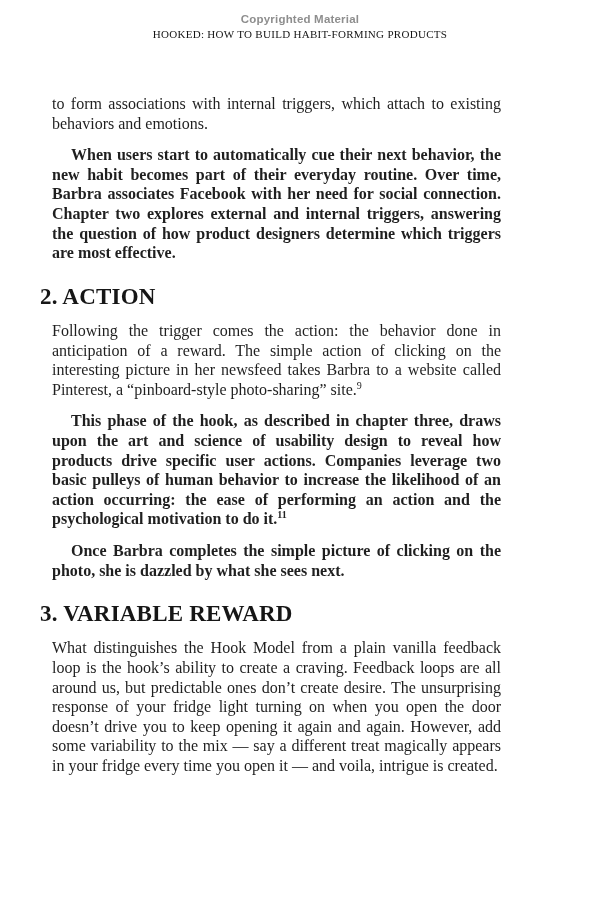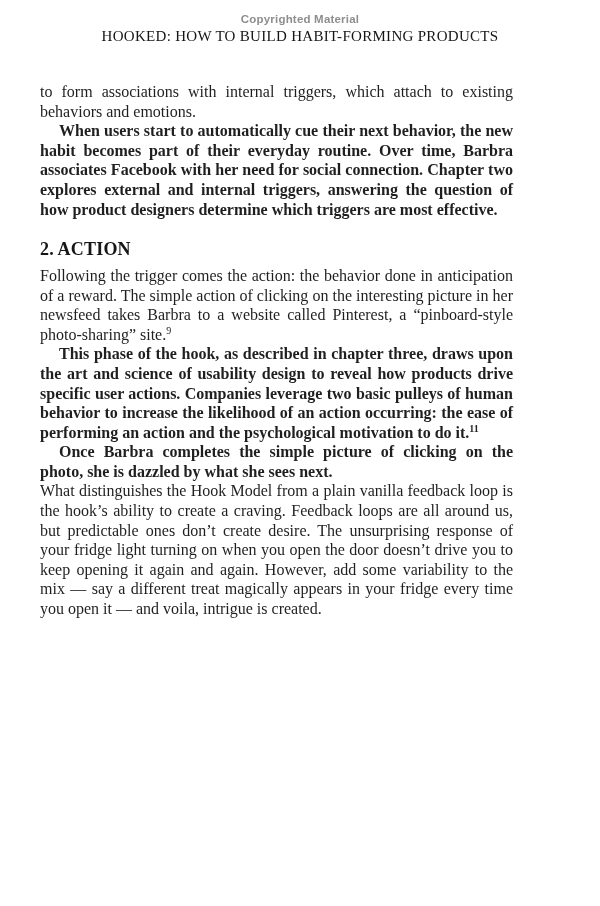--- a/index.html
+++ b/index.html
@@ -22,48 +22,48 @@
     font-size: 11.5px;
     color: #8e8e8e;
     text-align: center;
     letter-spacing: 0.2px;
   }
   .top-copyright {
     padding-top: 13px;
   }
   .running-title {
     font-family: "Liberation Serif", serif;
-    font-size: 15px;
+    font-size: 11px;
     color: #151515;
     text-align: center;
     margin-top: 3px;
     letter-spacing: 0.3px;
     white-space: nowrap;
   }
   .text-block {
     position: absolute;
     left: 40px;
     top: 82px;
     width: 473px;
     font-size: 16px;
     line-height: 19.6px;
     text-align: justify;
     color: #1f1f1f;
   }
   .text-block p {
-    margin: 0;
+    margin: 12px;
     padding: 0;
   }
   .text-block p.indent {
     text-indent: 19px;
     font-weight: bold;
   }
   .section-heading {
     font-family: "Liberation Serif", serif;
-    font-size: 18px;
+    font-size: 23px;
     font-weight: bold;
     line-height: 1.1;
     margin: 21px 0 6px 0;
     letter-spacing: 0.2px;
     color: #161616;
     text-align: left;
   }
   sup.footnote {
     font-size: 10px;
     line-height: 0;
@@ -113,20 +113,21 @@
     </p>
 
     <p class="indent">
       <span>This phase of the hook, as described in chapter three, draws upon the art and science of usability design to reveal how products drive specific user actions. Companies leverage two basic pulleys of human behavior to increase the likelihood of an action occurring: the ease of performing an action and the psychological motivation to do it.</span><sup class="footnote">11</sup>
     </p>
 
     <p class="indent">
       <span>Once Barbra completes the simple picture of clicking on the photo, she is dazzled by what she sees next.</span>
     </p>
 
+    <div class="section-heading">3. VARIABLE REWARD</div>
 
     <p>
       <span>What distinguishes the Hook Model from a plain vanilla feedback loop is the hook’s ability to create a craving. Feedback loops are all around us, but predictable ones don’t create desire. The unsurprising response of your fridge light turning on when you open the door doesn’t drive you to keep opening it again and again. However, add some variability to the mix — say a different treat magically appears in your fridge every time you open it — and voila, intrigue is created.</span>
     </p>
 
 
   </div>
 
   <div class="footer">
     <div class="page-number">6</div>

